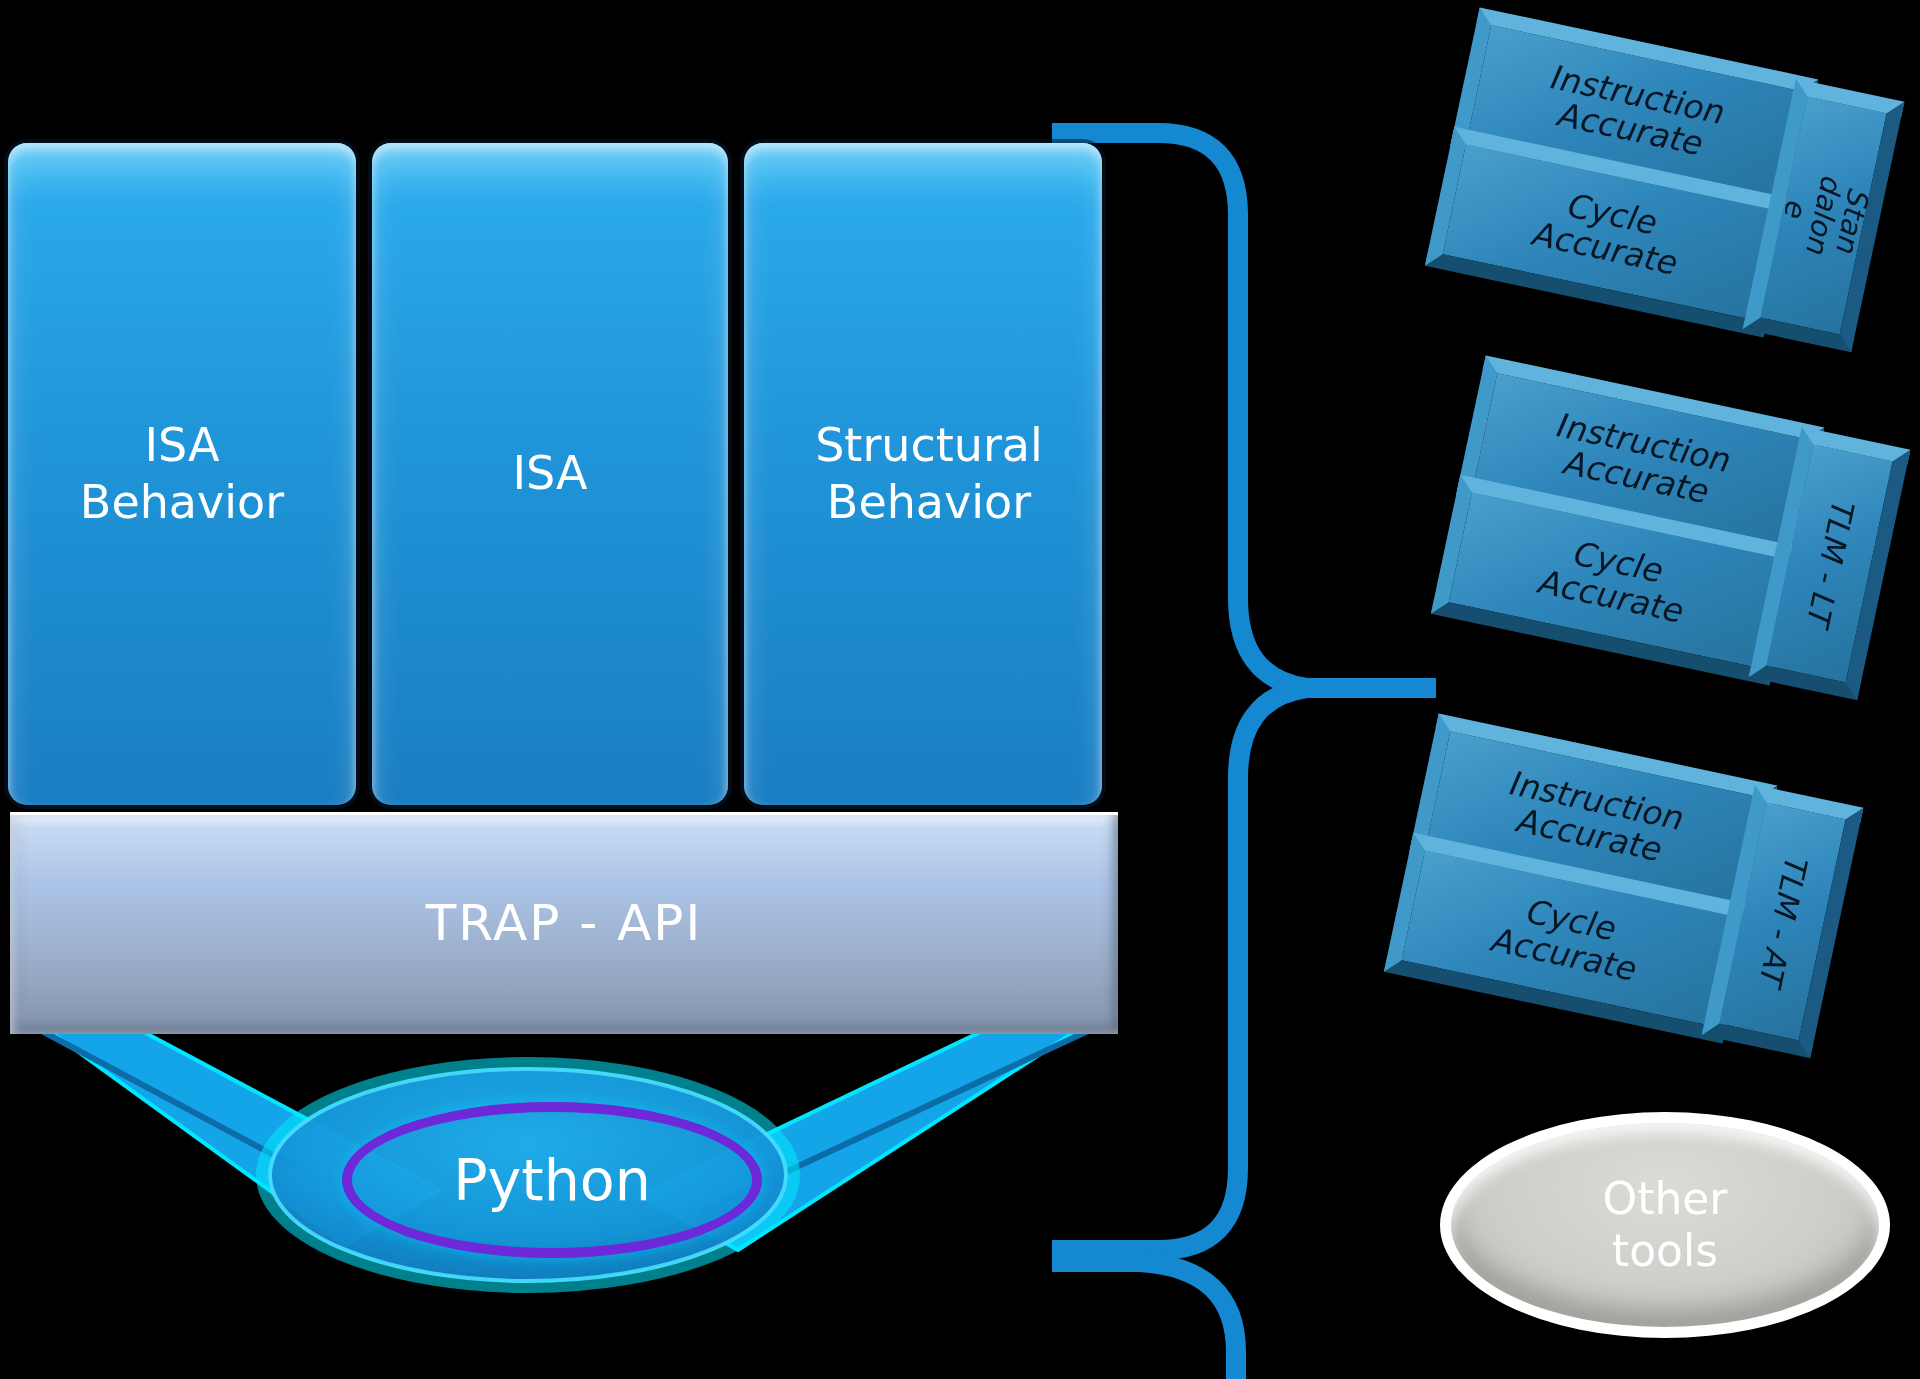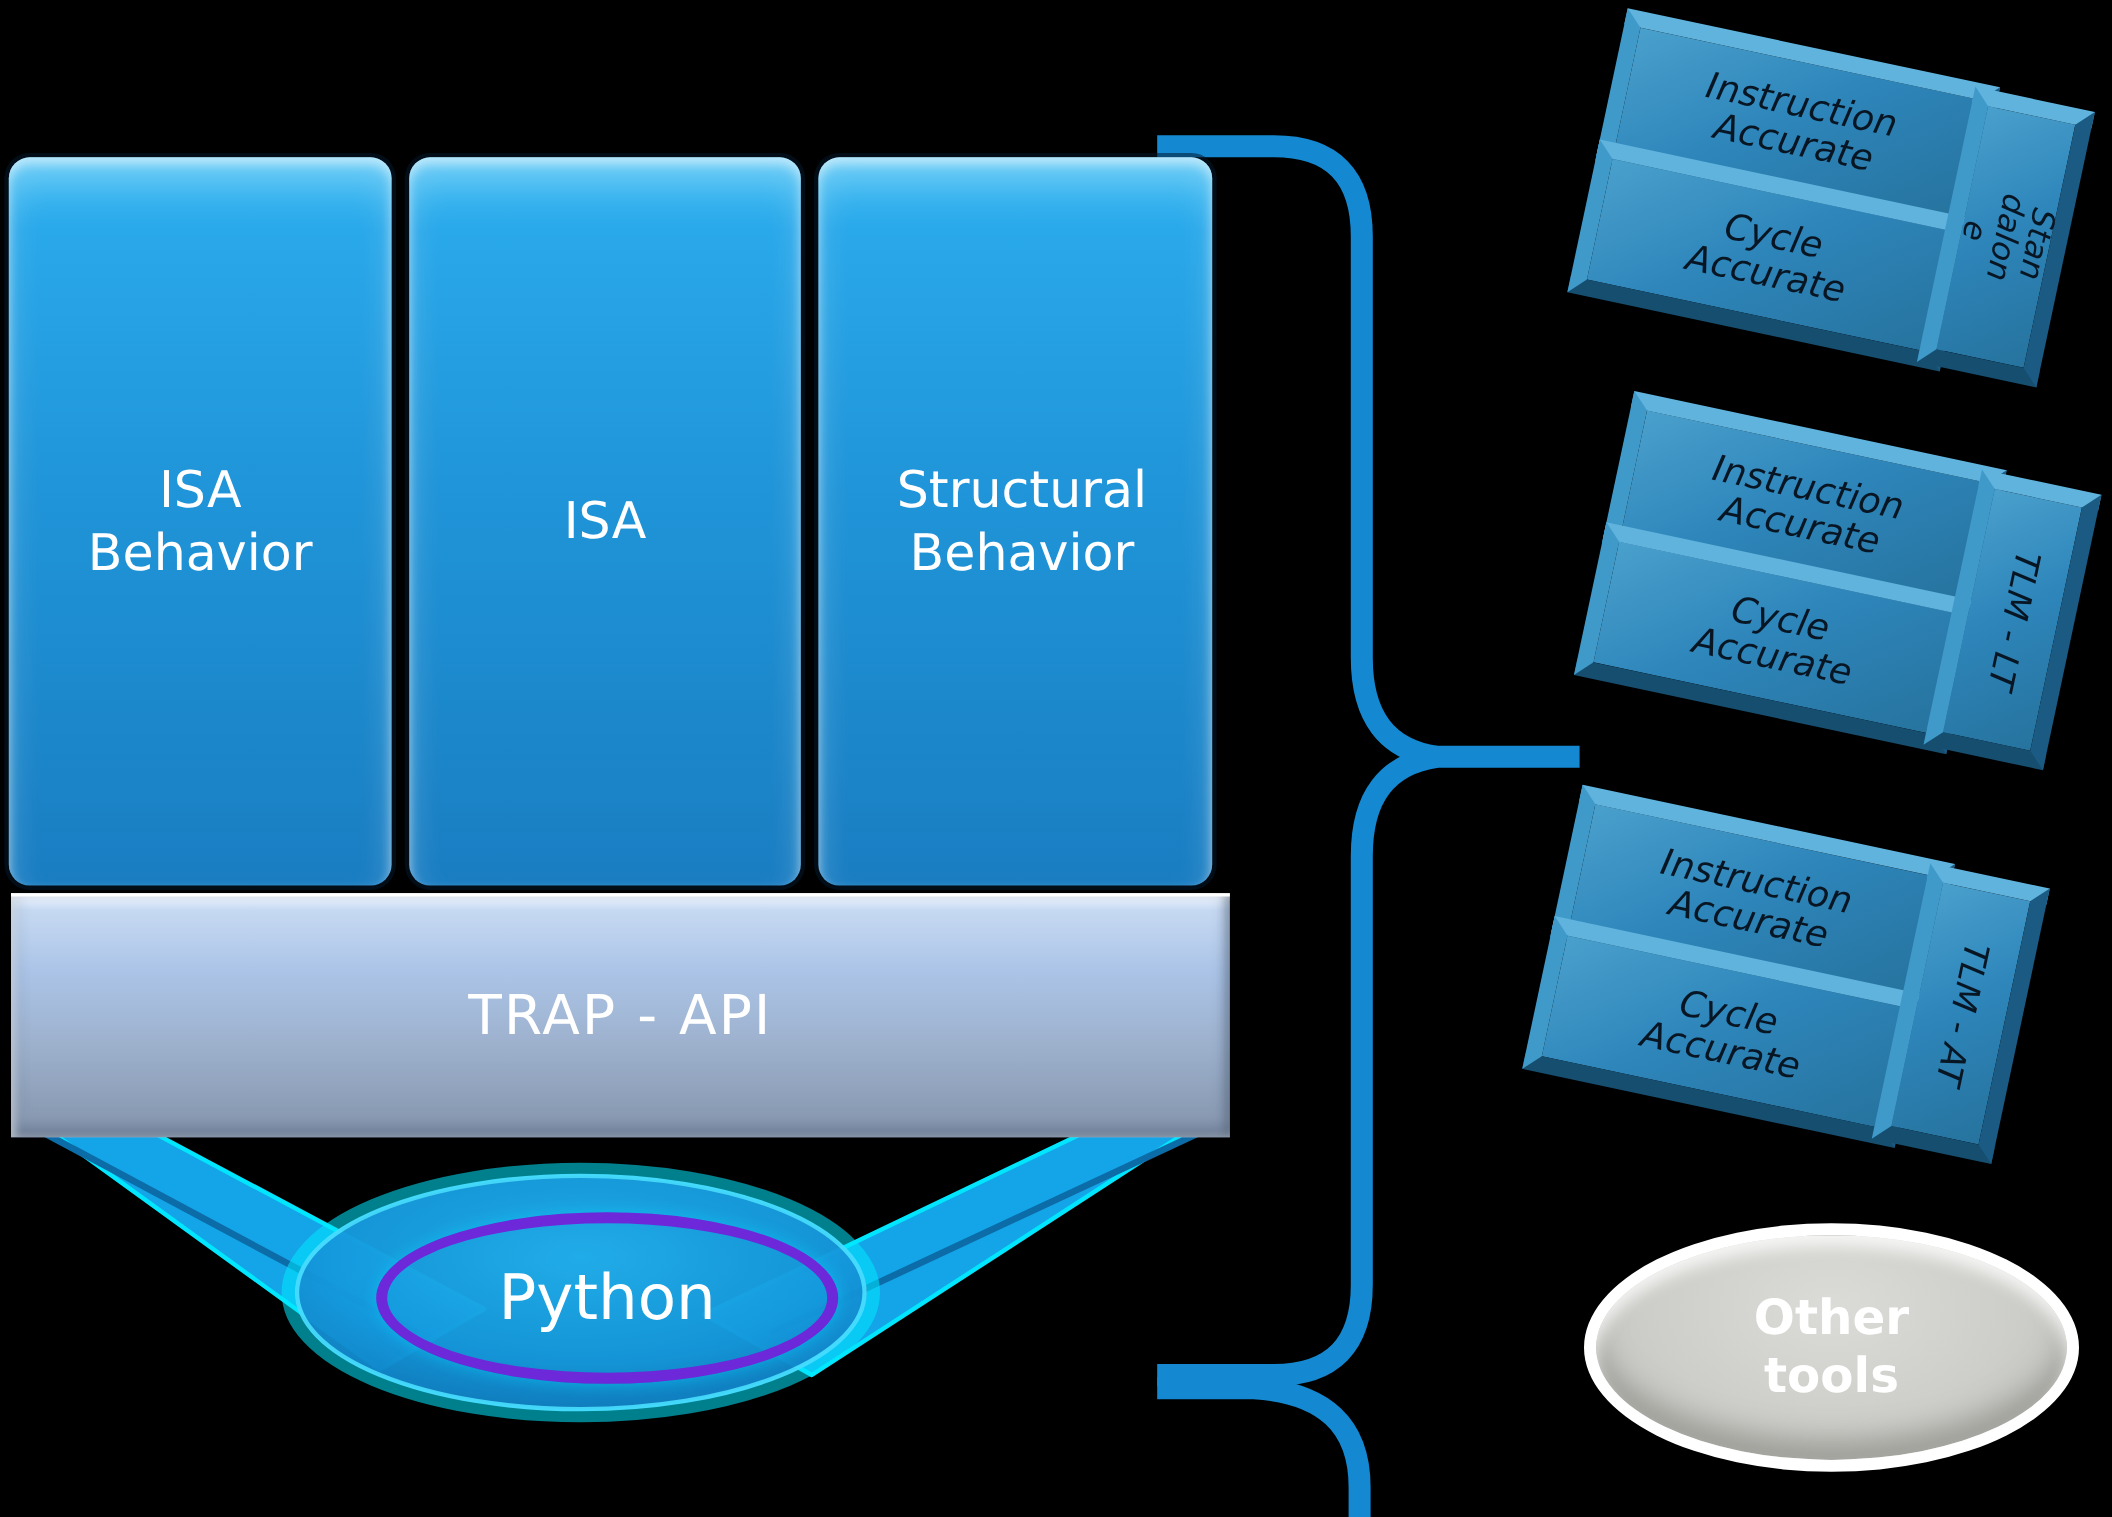--- a/index.html
+++ b/index.html
@@ -61,21 +61,21 @@
   }
   .strip-label.wrap{width:150px;white-space:normal;word-break:break-all;font-size:29px;}
 
   
   #other-tools{
     position:absolute;z-index:2;left:1440px;top:1112px;width:428px;height:204px;
     border:11px solid #fff;border-radius:50%;
     background:radial-gradient(ellipse at 50% 32%,#dbdbd7 0%,#cdcdc9 55%,#bcbcb8 100%);
     box-shadow:inset 0 10px 14px rgba(255,255,255,.8), inset 0 -18px 24px rgba(125,125,120,.55);
     display:flex;flex-direction:column;align-items:center;justify-content:center;
-    color:#fff;font-size:44px;line-height:1.18;text-align:center;font-weight:bold;
+    color:#fff;font-size:44px;line-height:1.18;text-align:center;
   }
 </style>
 </head>
 <body>
 
 <div id="canvas">
 
   <svg id="shapes" viewBox="0 0 1920 1379" xmlns="http://www.w3.org/2000/svg">
     <defs>
       <radialGradient id="pyGrad" cx="50%" cy="35%" r="75%">

